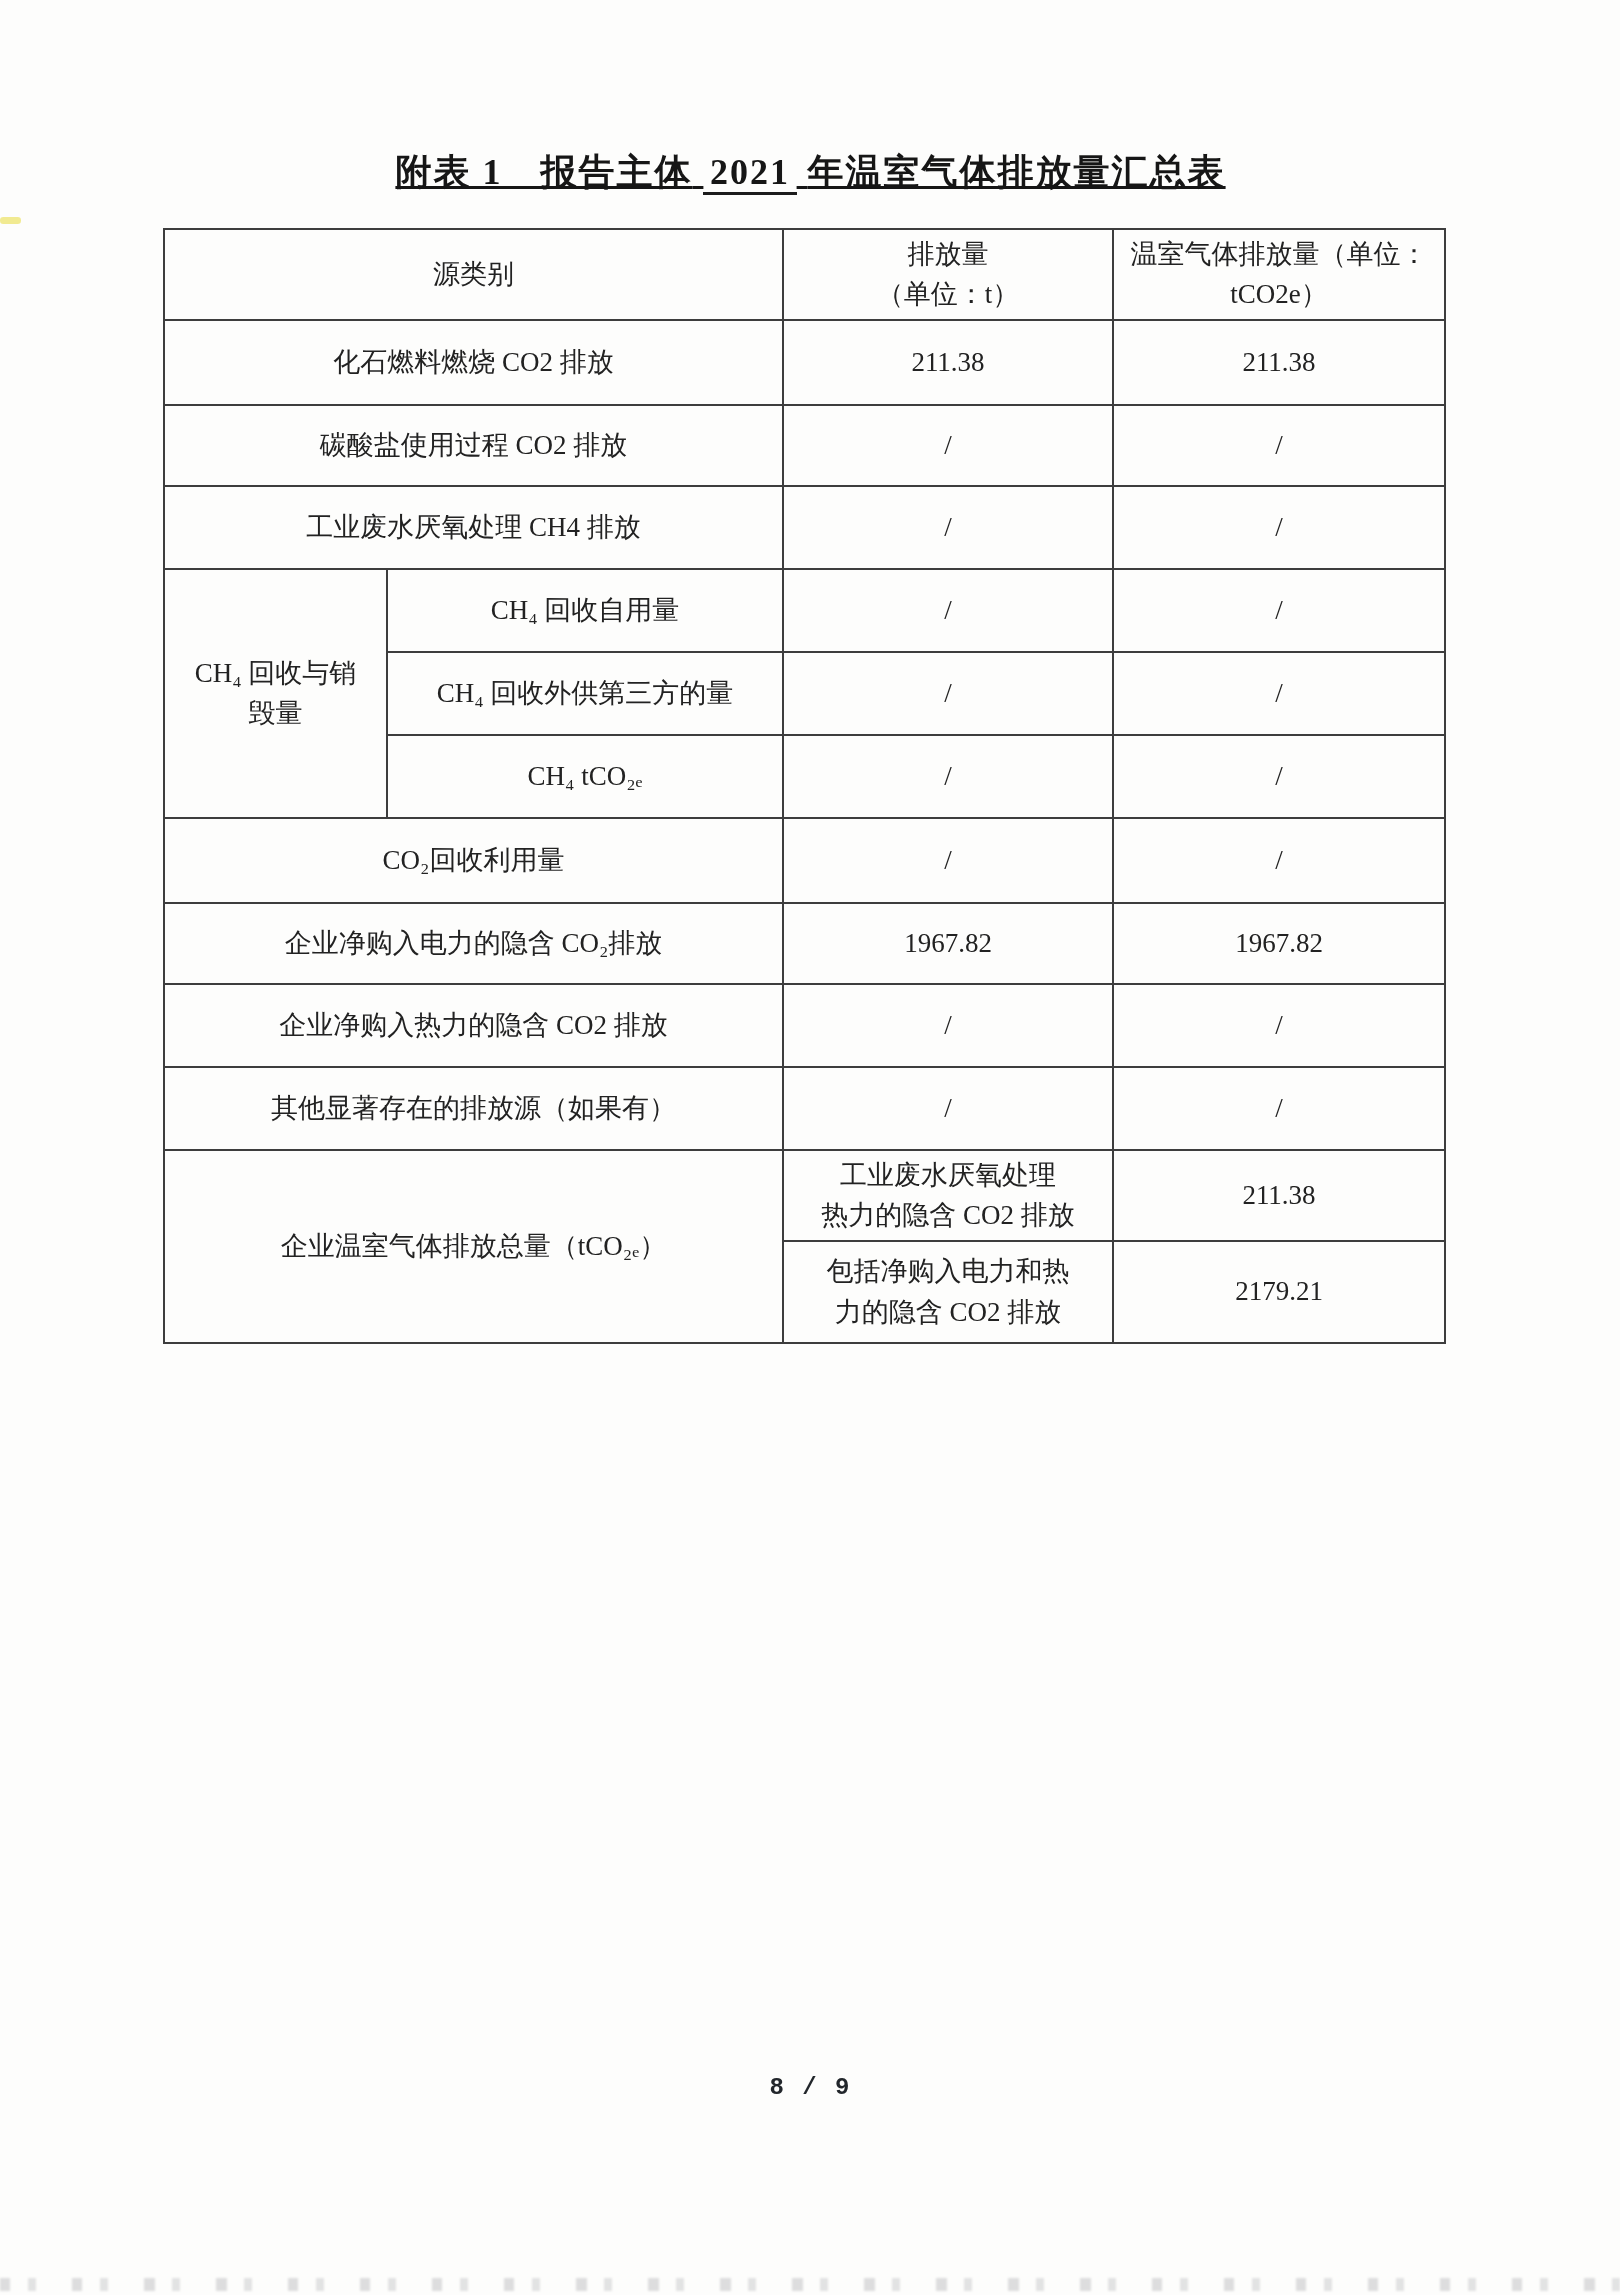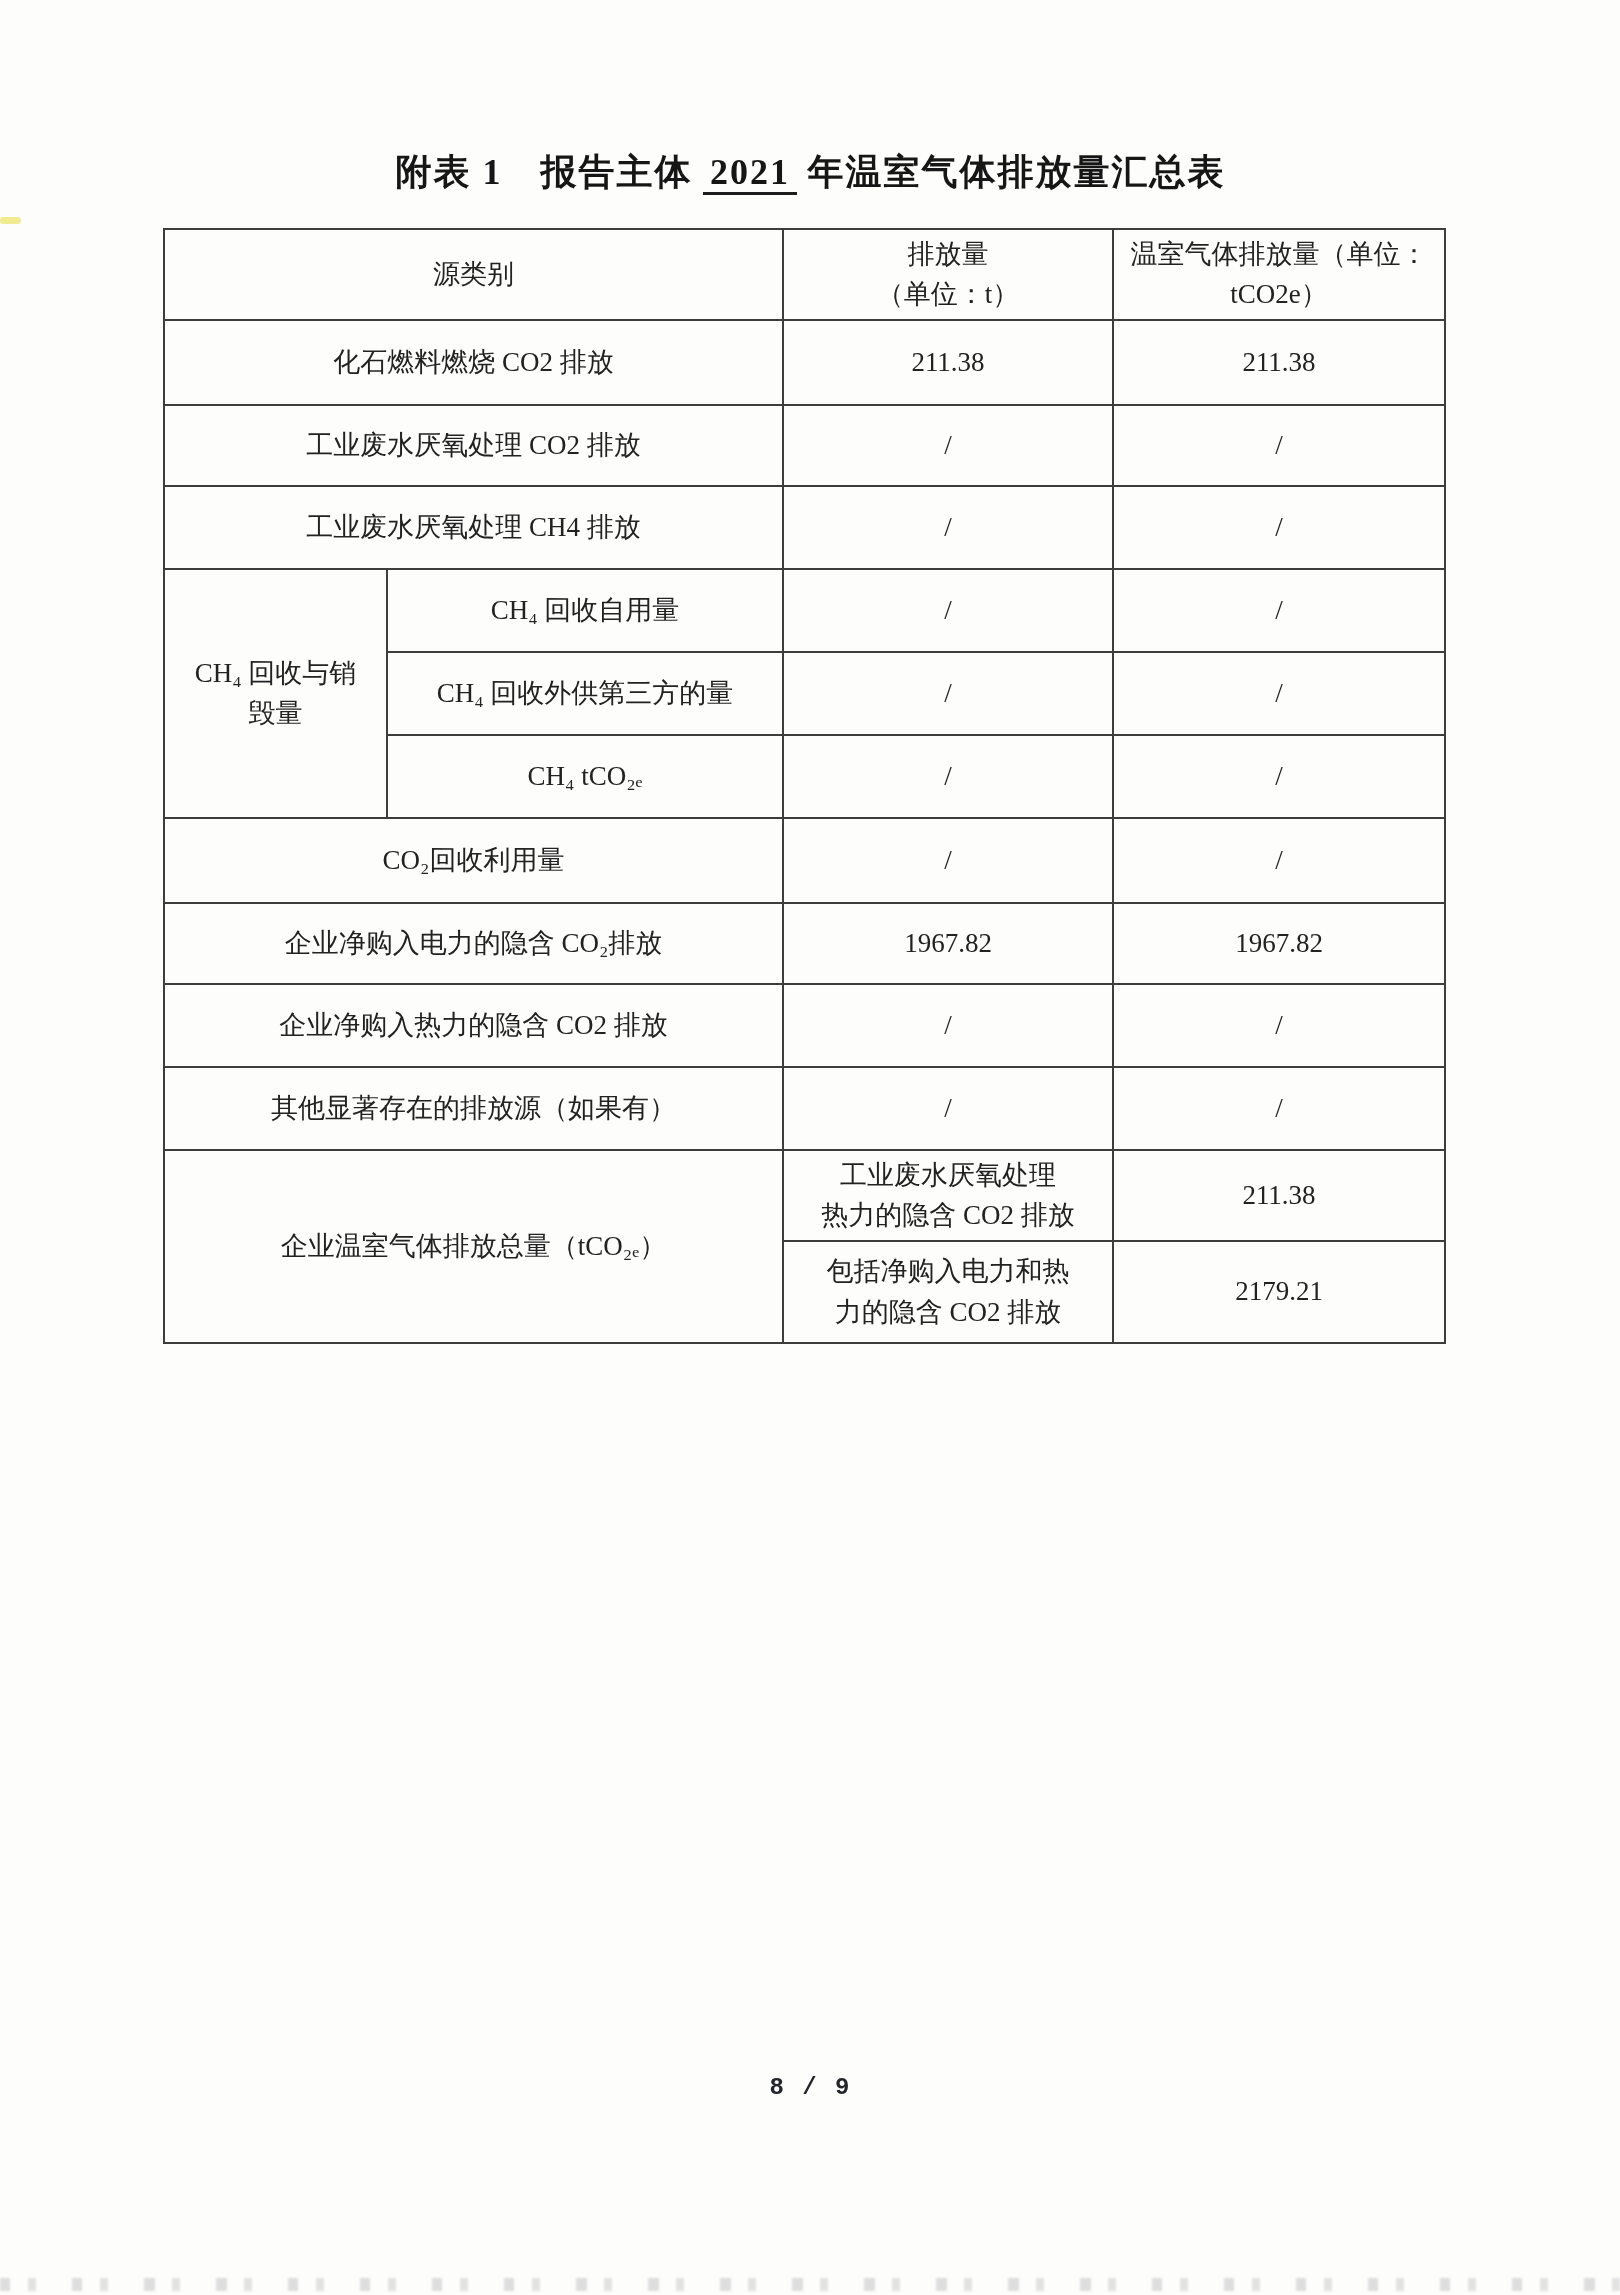--- a/index.html
+++ b/index.html
@@ -18,20 +18,21 @@
     position: absolute;
     top: 148px;
     left: 0;
     width: 100%;
     margin: 0;
     text-align: center;
     font-size: 36px;
     font-weight: 700;
     letter-spacing: 2px;
     color: #161616;
+    text-decoration: underline;
   }
   .title .year-underline {
     display: inline-block;
     border-bottom: 3.3px solid #1c1c1c;
     padding: 0 6.6px 0.7px 6.6px;
     line-height: 1.05;
   }
   
   table.emissions {
     position: absolute;
@@ -138,21 +139,21 @@
 tCO2e）</td>
       </tr>
 
       <tr class="r1">
         <td colspan="2">化石燃料燃烧 CO2 排放</td>
         <td>211.38</td>
         <td class="num">211.38</td>
       </tr>
 
       <tr class="r2">
-        <td colspan="2">工业废水厌氧处理 CO2 排放</td>
+        <td colspan="2">碳酸盐使用过程 CO2 排放</td>
         <td class="slash">/</td>
         <td class="slash">/</td>
       </tr>
 
       <tr class="r3">
         <td colspan="2">工业废水厌氧处理 CH4 排放</td>
         <td class="slash">/</td>
         <td class="slash">/</td>
       </tr>
 

